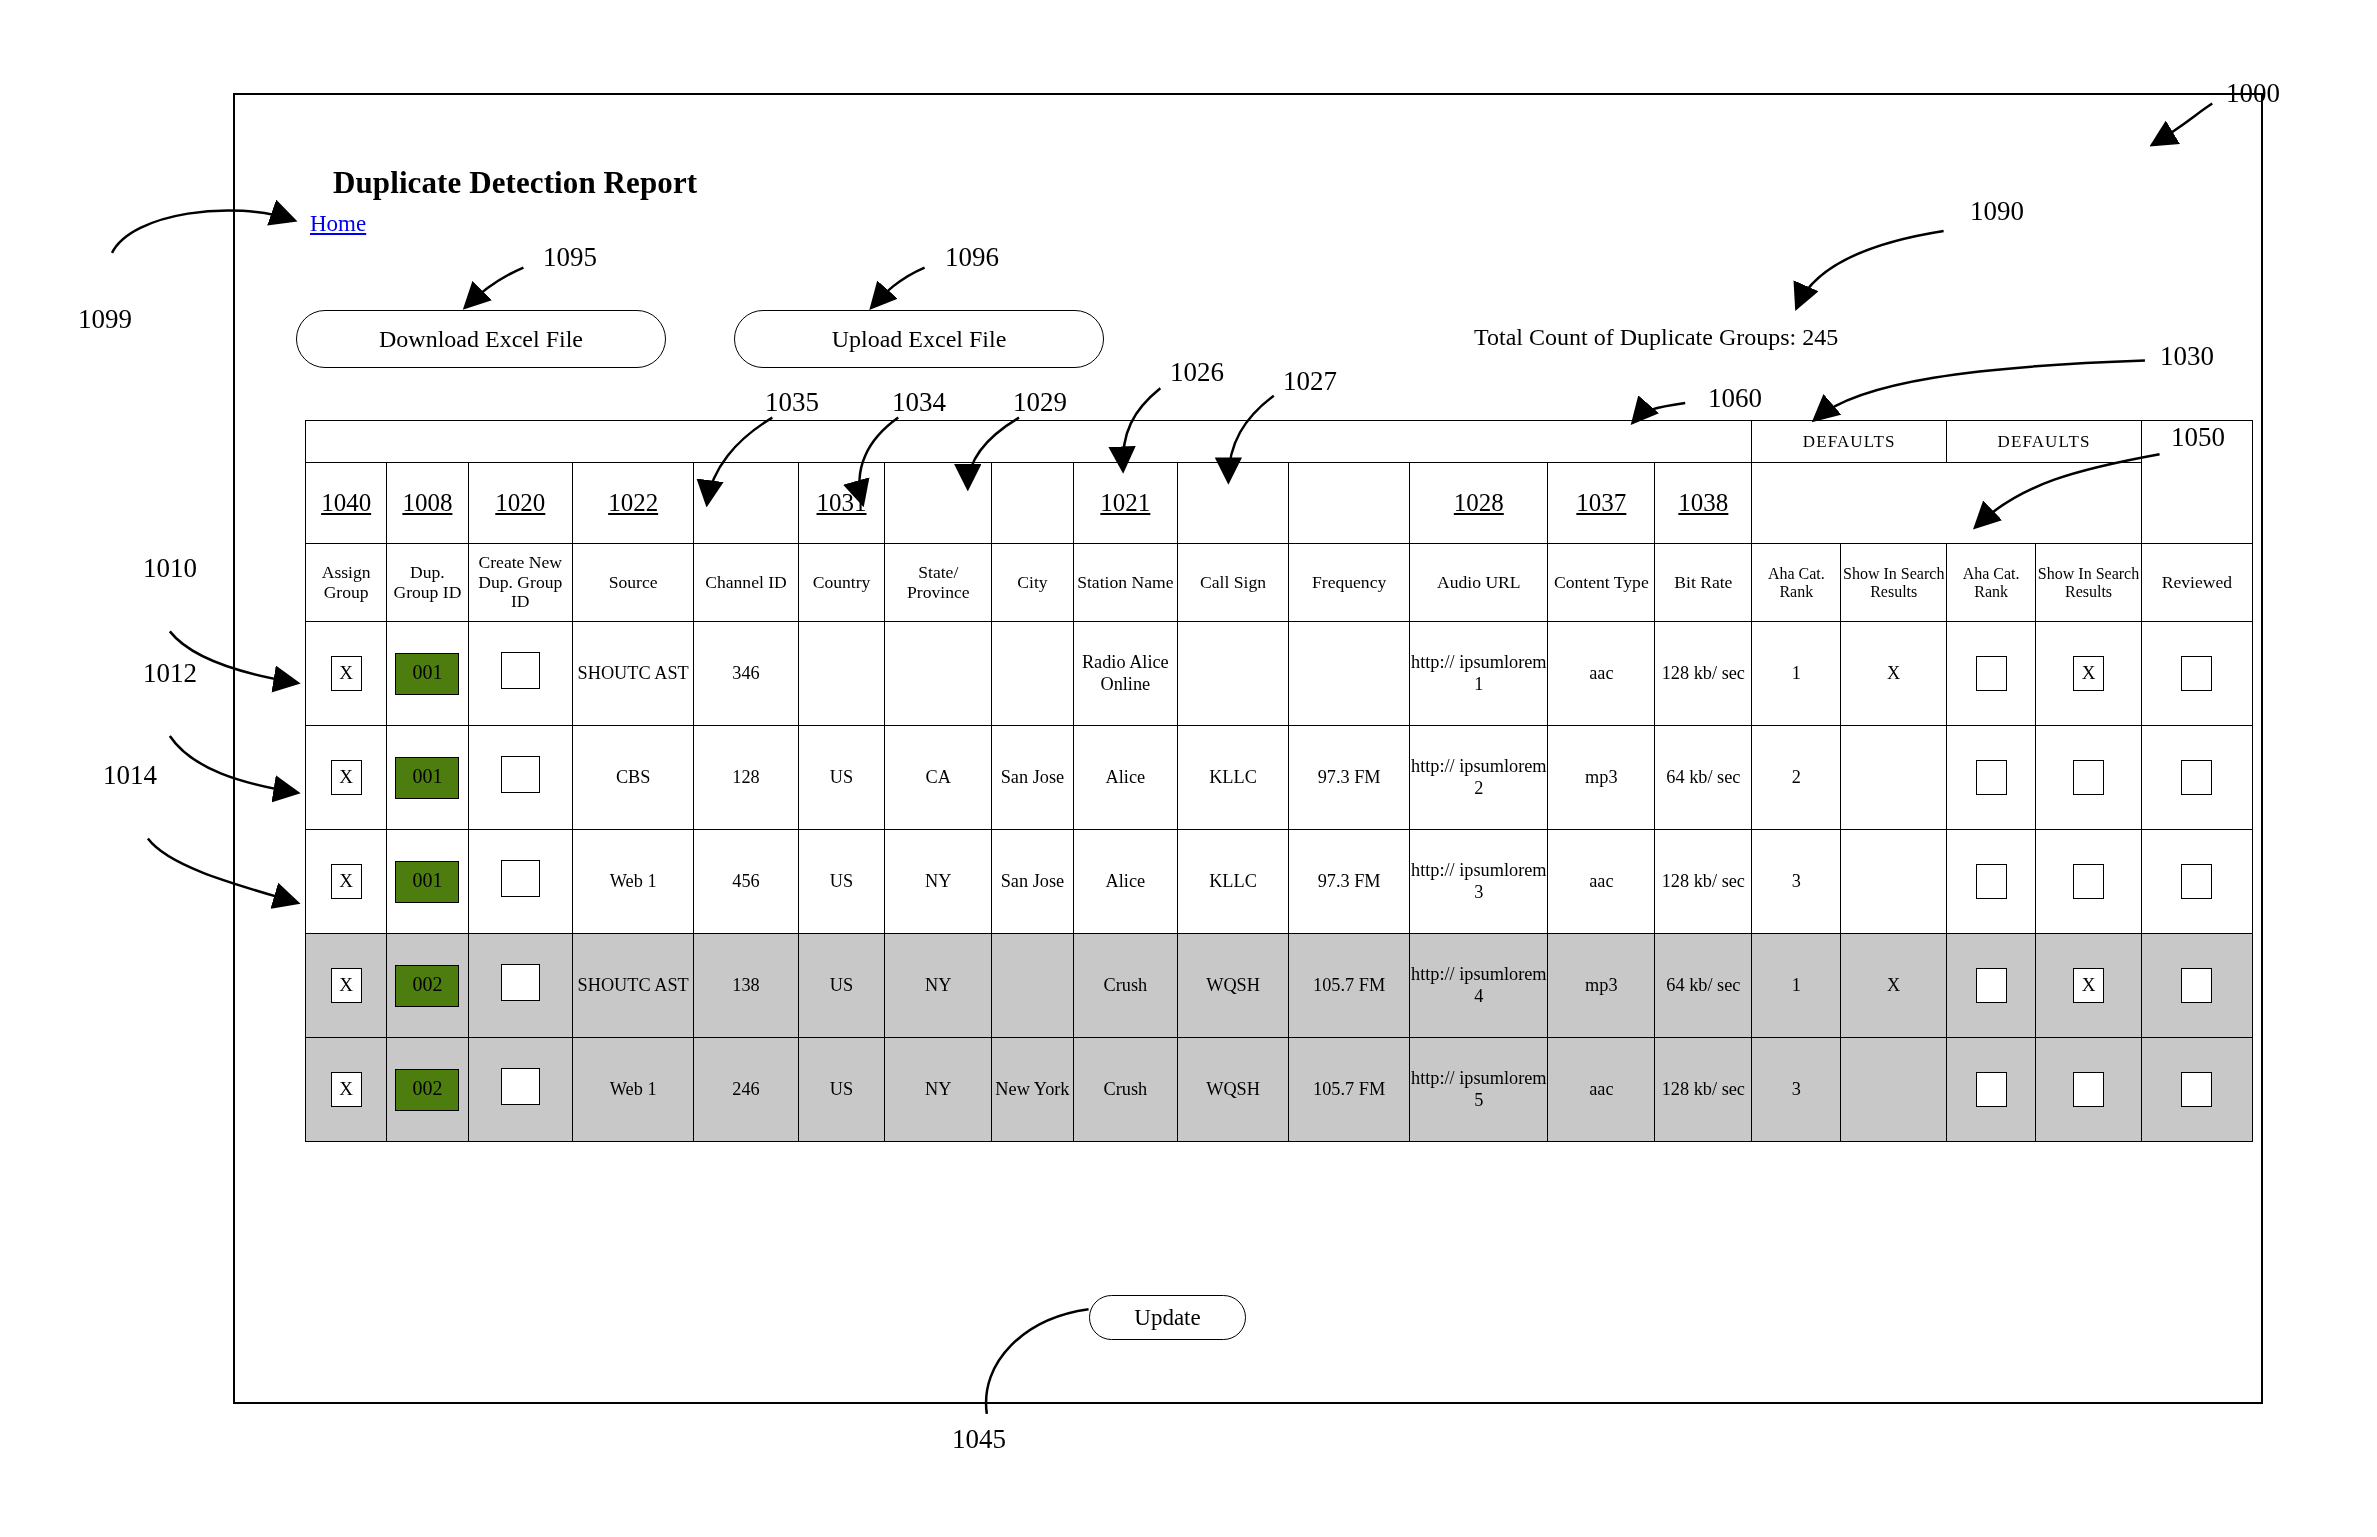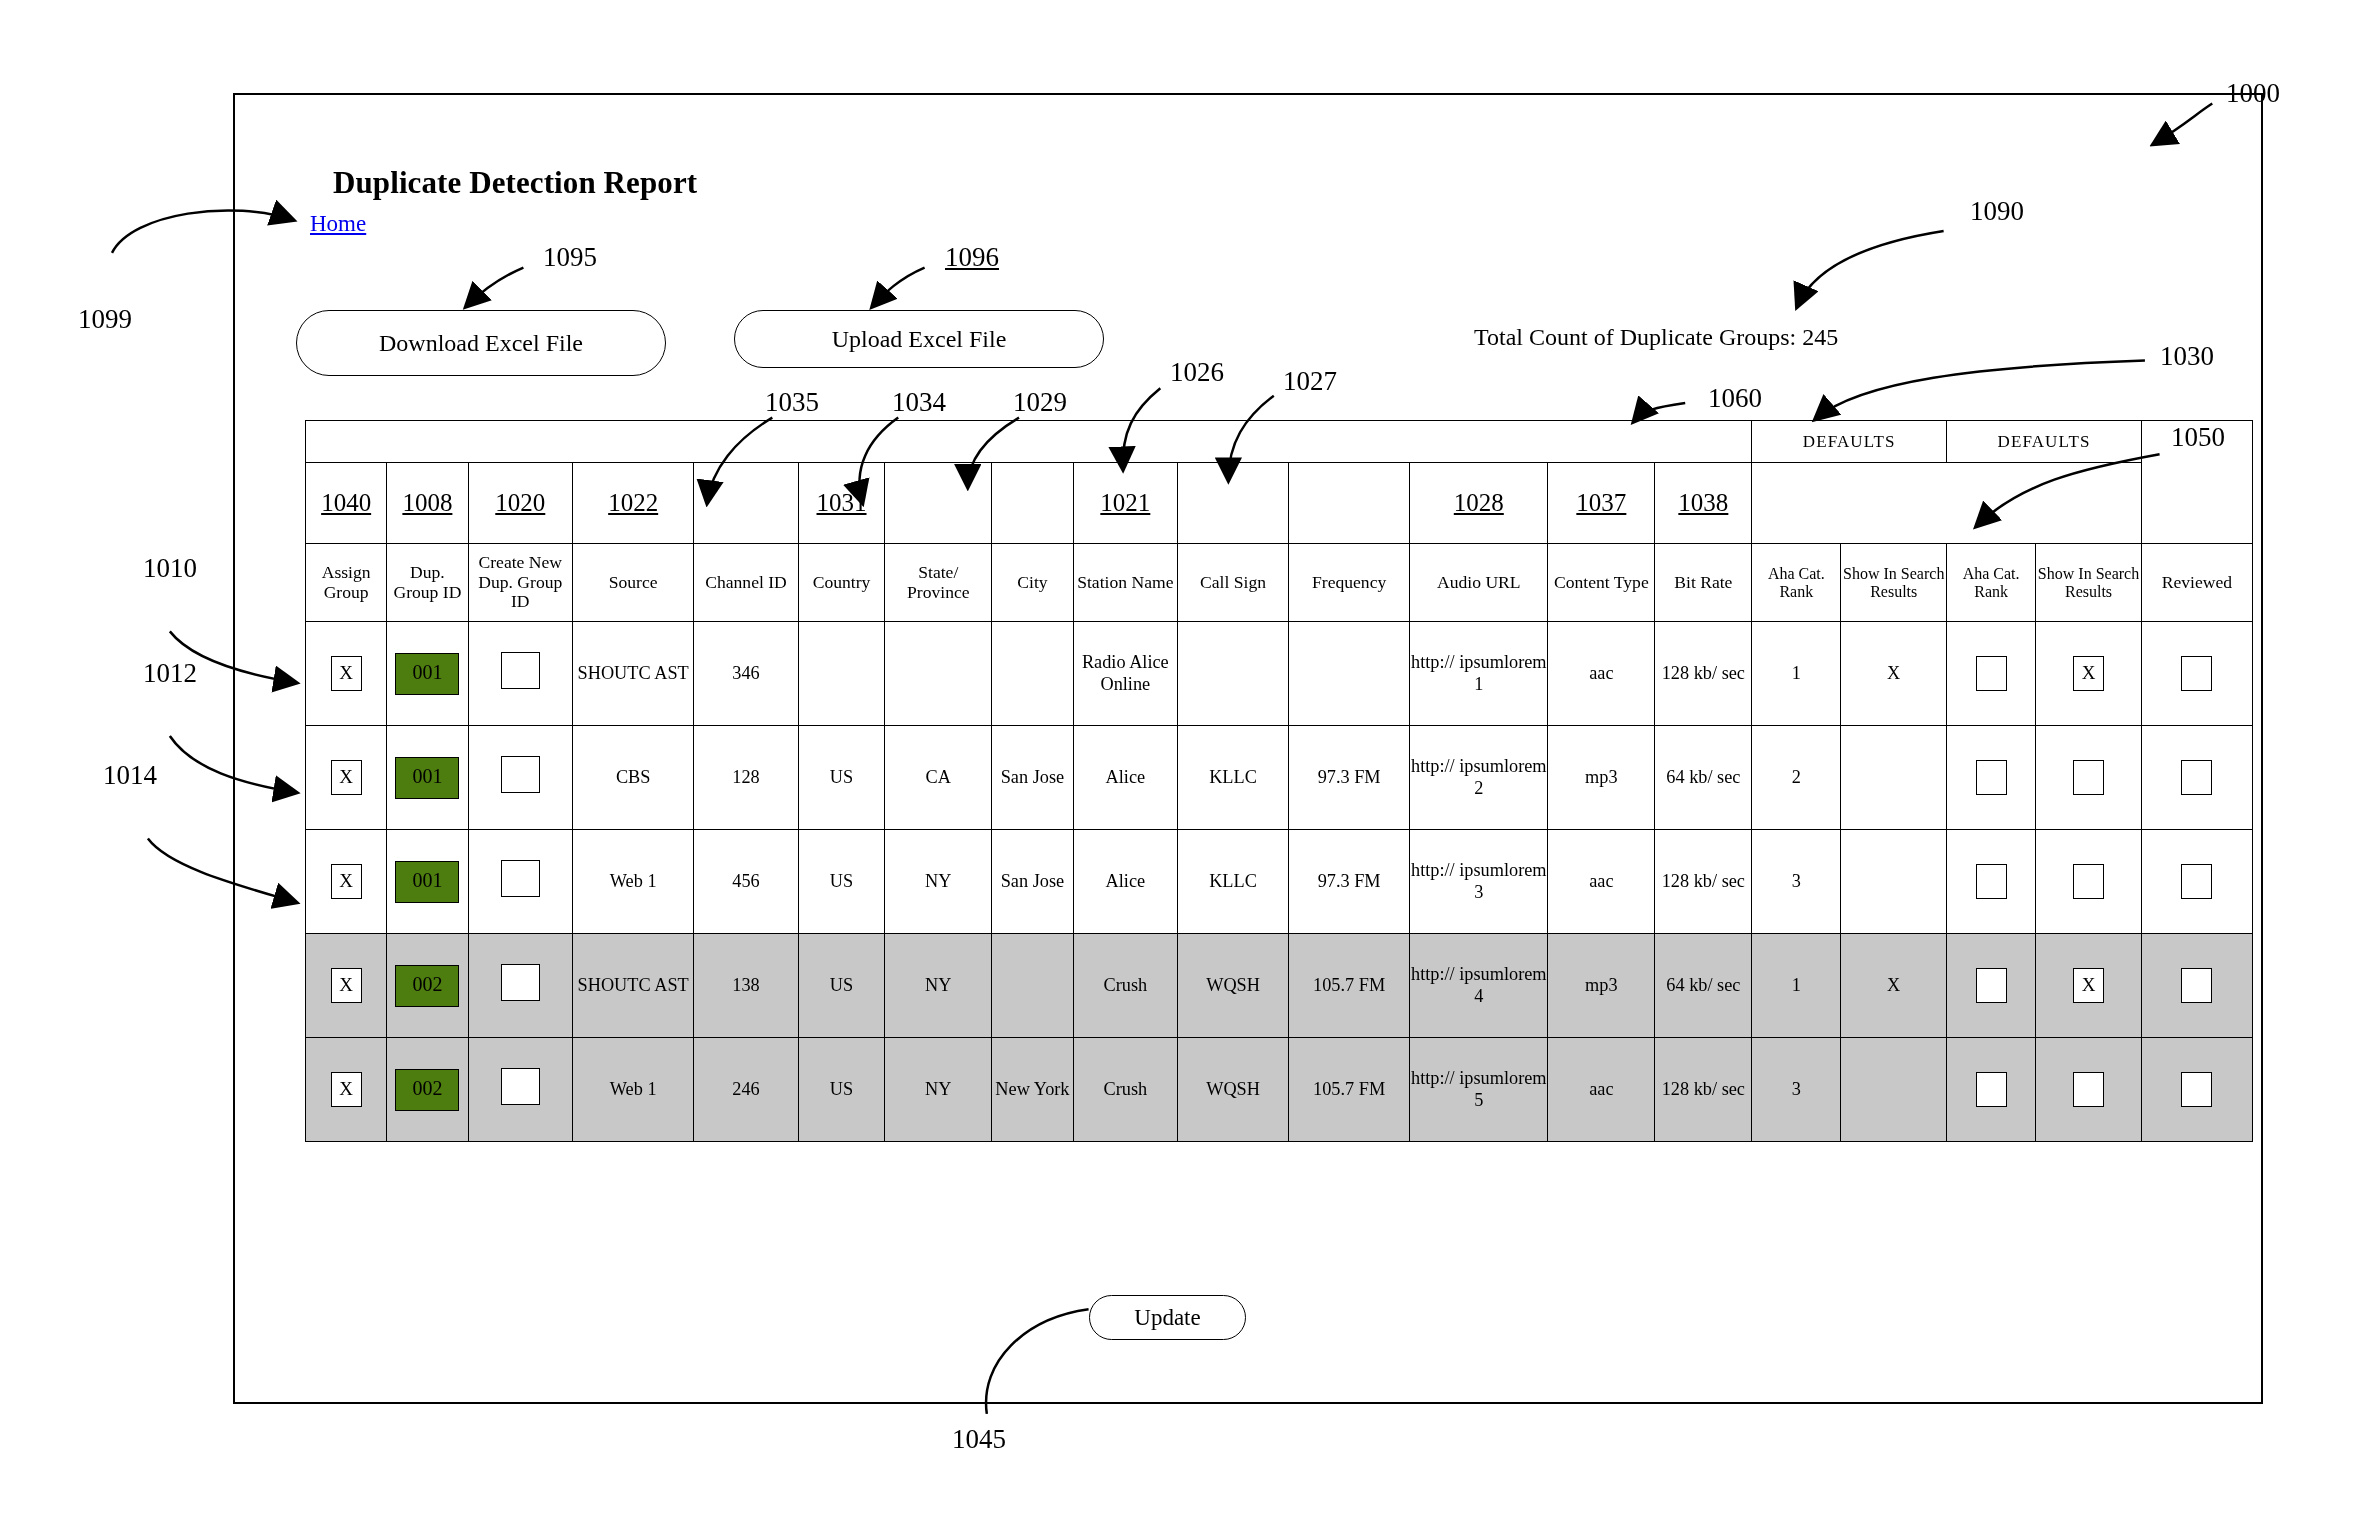--- a/index.html
+++ b/index.html
@@ -55,21 +55,21 @@
     background: #fff;
     display: flex;
     align-items: center;
     justify-content: center;
     font-family: "Liberation Serif", "DejaVu Serif", serif;
     font-size: 24px;
     color: #000;
     cursor: pointer;
     box-sizing: border-box;
   }
-  #download-excel-button { left: 296px;  top: 310px; width: 370px; height: 66px; }
+  #download-excel-button { left: 296px;  top: 310px; width: 370px; height: 58px; }
   #upload-excel-button   { left: 734px; top: 310px; width: 370px; height: 58px; }
   #update-button         { left: 1089px; top: 1295px; width: 157px; height: 45px; font-size: 23px; }
 
   #total-count {
     position: absolute;
     left: 1474px;
     top: 324px;
     font-size: 24px;
     white-space: nowrap;
   }
@@ -426,21 +426,21 @@
           <td><span class="cell-check"></span></td>
         </tr>
       </tbody>
   </table>
 
   <div class="pill-button" id="update-button">Update</div>
 
   <div class="ref-num" style="left:2226px; top:78px;">1000</div>
   <div class="ref-num" style="left:78px;  top:304px;">1099</div>
   <div class="ref-num" style="left:543px;  top:242px;">1095</div>
-  <div class="ref-num" style="left:945px; top:242px;text-decoration:underline;">1096</div>
+  <div class="ref-num" style="left:945px; top:242px;">1096</div>
   <div class="ref-num" style="left:1970px; top:196px;">1090</div>
   <div class="ref-num" style="left:2160px; top:341px;">1030</div>
   <div class="ref-num" style="left:1708px; top:383px;">1060</div>
   <div class="ref-num" style="left:2171px; top:422px;">1050</div>
   <div class="ref-num" style="left:765px; top:387px;">1035</div>
   <div class="ref-num" style="left:892px; top:387px;">1034</div>
   <div class="ref-num" style="left:1013px; top:387px;">1029</div>
   <div class="ref-num" style="left:1170px; top:357px;">1026</div>
   <div class="ref-num" style="left:1283px; top:366px;">1027</div>
   <div class="ref-num" style="left:143px;  top:553px;">1010</div>

